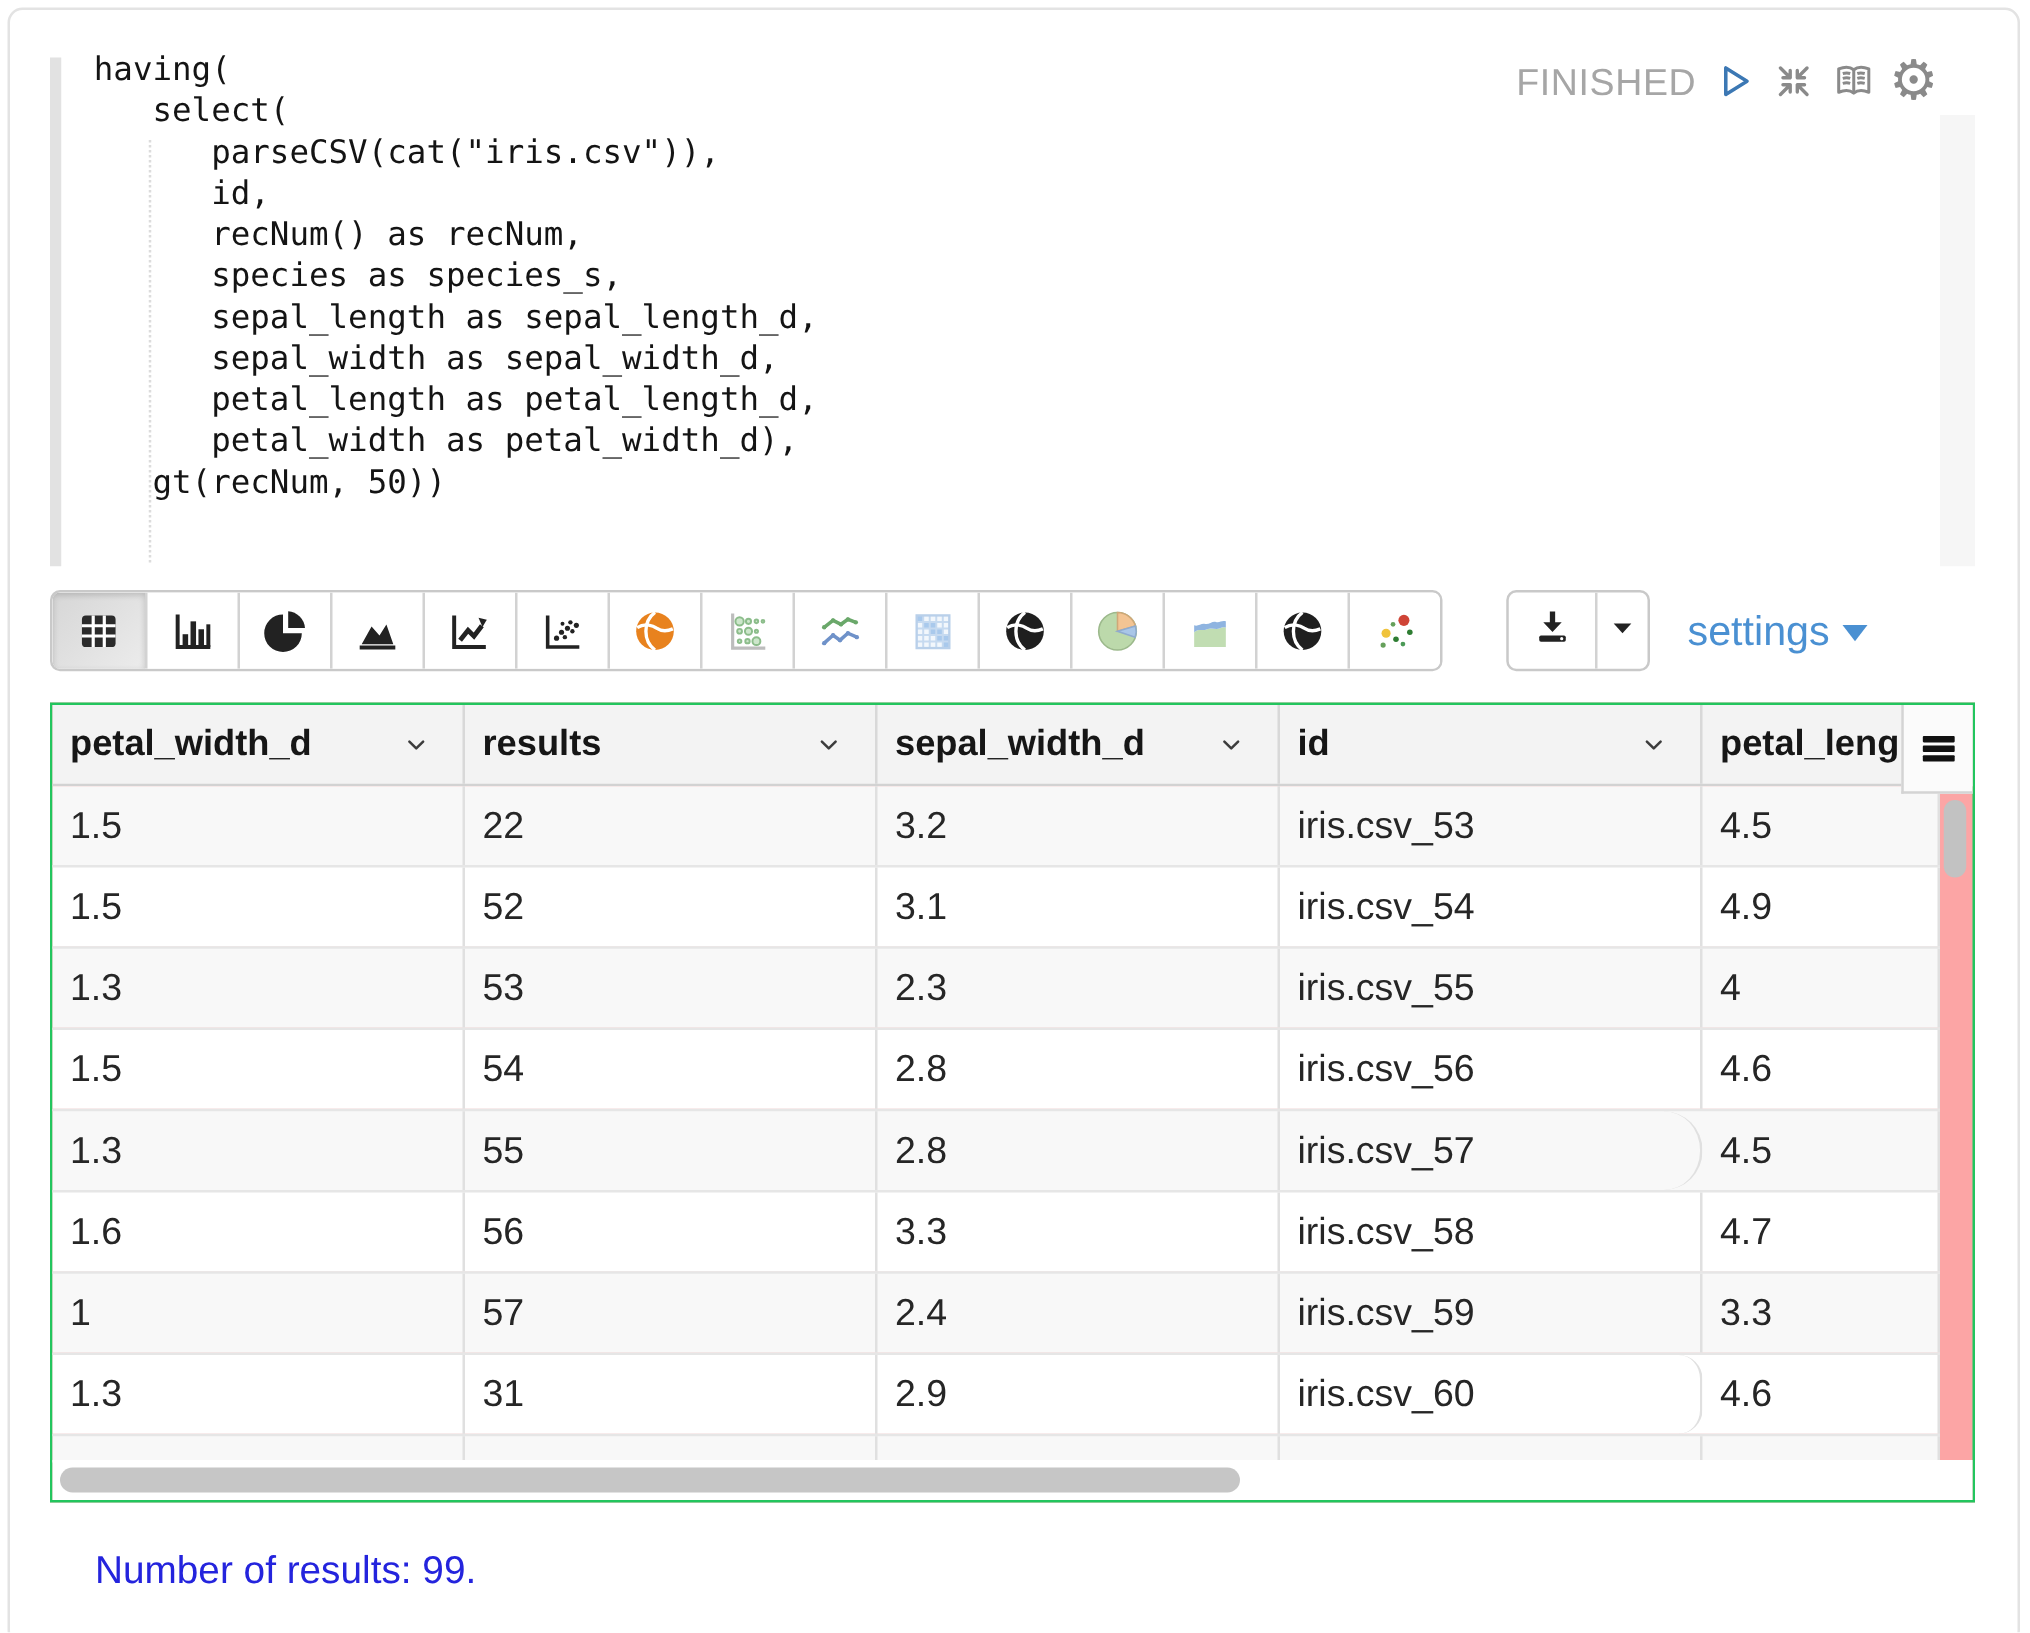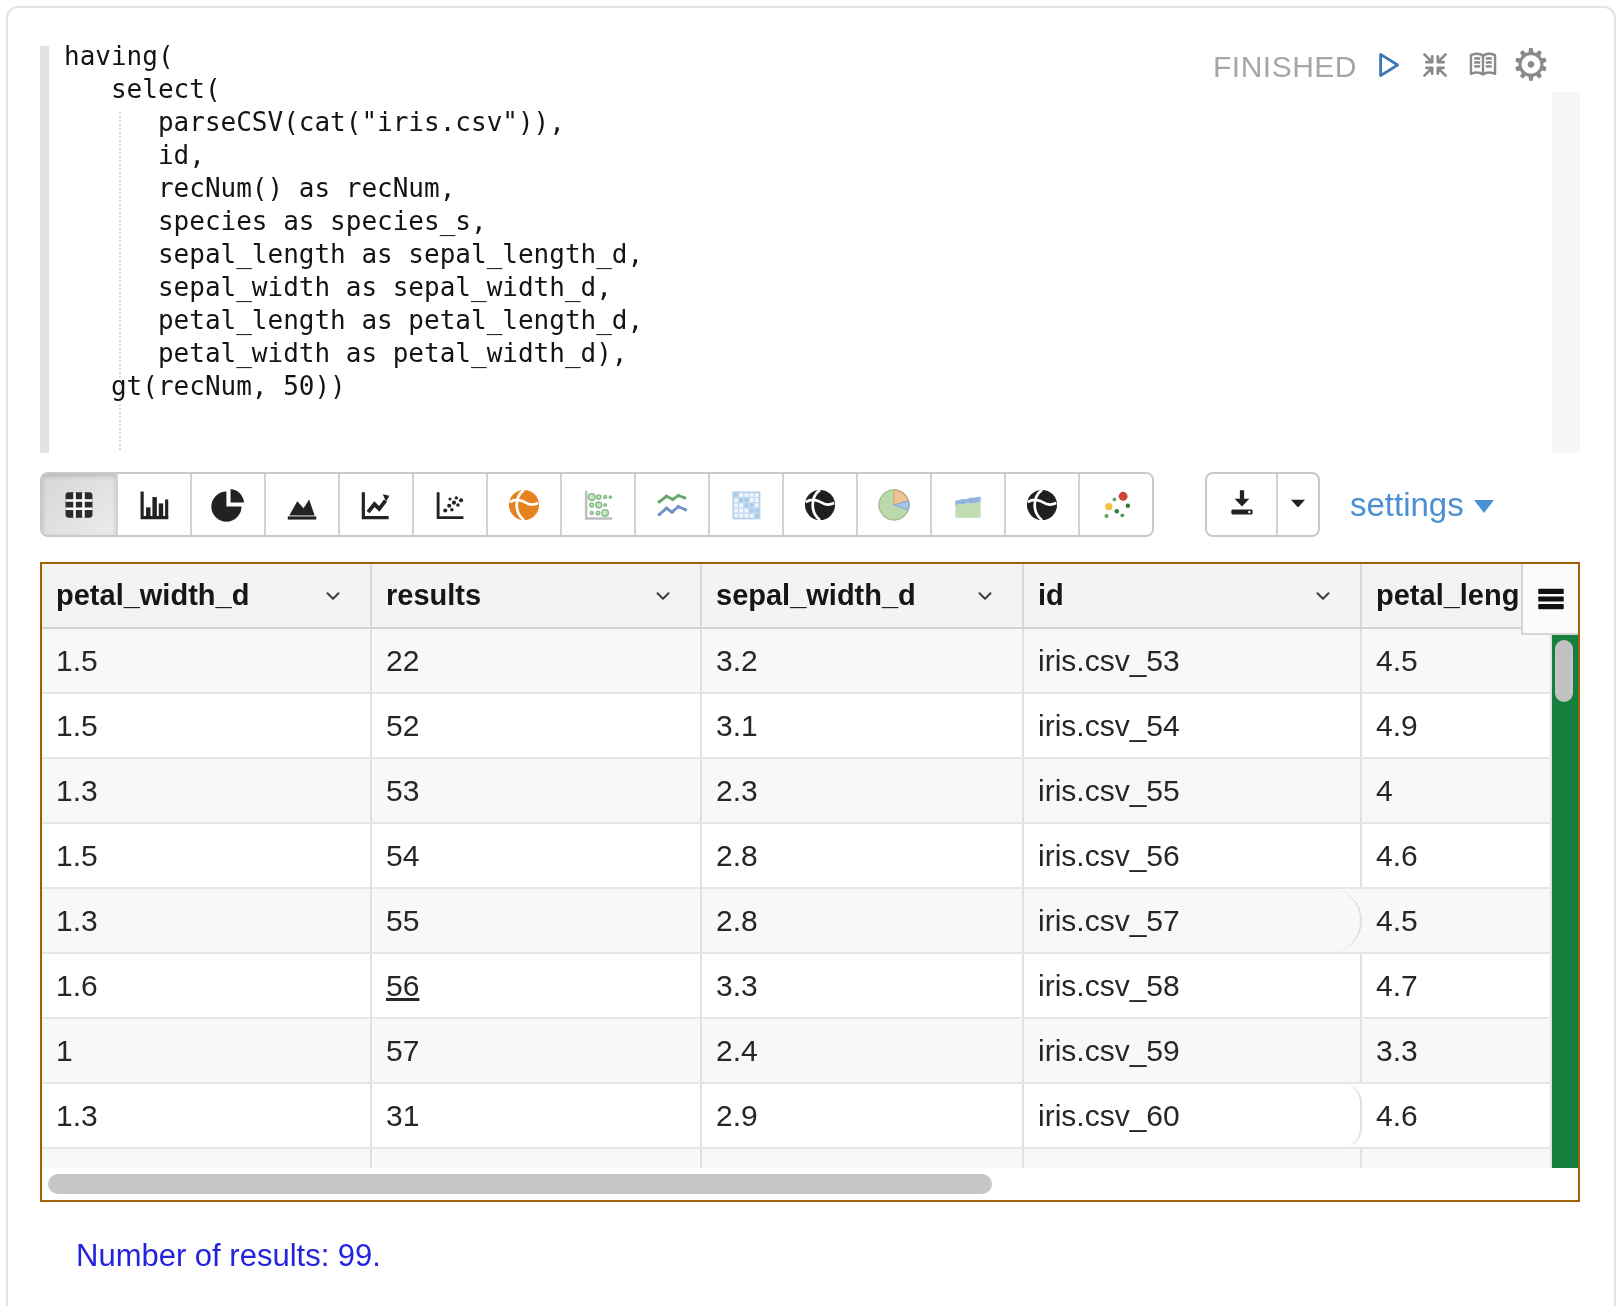--- a/index.html
+++ b/index.html
@@ -9,21 +9,21 @@
     font-family:"Liberation Sans", sans-serif; background:#fff;
   }
   .panel {
     position:absolute; left:6px; top:6px; width:1610px; height:1310px;
     border:2px solid #e3e3e3; border-radius:12px; background:#fff;
   }
   
   .gutter-bar { position:absolute; left:40px; top:46px; width:9px; height:407px; background:#e2e2e2; }
   .indent-guide { position:absolute; left:119px; top:112px; height:338px; border-left:2px dotted #dcdcdc; }
   .code-pre {
-    position:absolute; left:64px; top:40px; width:1380px;
+    position:absolute; left:75px; top:40px; width:1380px;
     font-family:"DejaVu Sans Mono", monospace; font-size:26px; line-height:33px;
     color:#141414; white-space:pre;
   }
   .editor-scroll-track { position:absolute; left:1552px; top:92px; width:28px; height:361px; background:#f6f6f6; }
   .status-label {
     position:absolute; left:1213px; top:50px; font-size:30px; color:#a6a6a6; letter-spacing:.5px;
   }
   .pctrl { position:absolute; left:1368px; top:46px; display:flex; align-items:center; gap:10px; }
   .p-ic { display:flex; align-items:center; justify-content:center; width:38px; height:38px; cursor:pointer; }
   .p-ic svg { width:34px; height:34px; display:block; }
@@ -51,21 +51,21 @@
   .dl-caret { width:42px; display:flex; align-items:center; justify-content:center; border-left:2px solid #d2d2d2; cursor:pointer; }
   .dl-main svg { width:34px; height:34px; } .dl-caret svg { width:26px; height:26px; }
   .settings-link {
     position:absolute; left:1350px; top:472px; height:65px; display:flex; align-items:center; gap:10px;
     color:#4a90d2; font-size:33px; cursor:pointer;
   }
   .settings-caret { width:0; height:0; border-left:10px solid transparent; border-right:10px solid transparent; border-top:13px solid #4a90d2; margin-top:4px; }
   
   .grid {
     position:absolute; left:40px; top:562px; width:1540px; height:640px;
-    border:2px solid #a16207; background:#15803d;
+    border:2px solid #22c55e; background:#fca5a5;
   }
   .grid-header { height:65px; background:#f3f3f3; border-bottom:2px solid #d2d2d2; display:flex; }
   .gh-cell {
     position:relative; display:flex; align-items:center; padding-left:14px;
     border-right:2px solid #d8d8d8; overflow:hidden; cursor:pointer;
   }
   .gh-cell.last { border-right:none; flex:1;text-align:center; }
   .gh-label { font-weight:bold; font-size:29px; color:#161616; white-space:nowrap; }
   .gh-chev { position:absolute; right:26px; top:50%; margin-top:-11px; width:22px; height:22px; cursor:pointer; }
   .gh-chev svg { width:22px; height:22px; display:block; }
@@ -409,21 +409,21 @@
         </div>
         <div class="g-row odd">
           <div class="g-cell" style="width: 330px;">1.3</div>
           <div class="g-cell" style="width: 330px;">55</div>
           <div class="g-cell" style="width: 322px;">2.8</div>
           <div class="g-cell" style="width: 338px; border-radius: 31px;">iris.csv_57</div>
           <div class="g-cell" style="width: 190px;">4.5</div>
         </div>
         <div class="g-row">
           <div class="g-cell" style="width: 330px;">1.6</div>
-          <div class="g-cell" style="width: 330px; text-decoration: underline;">56</div>
+          <div class="g-cell" style="width: 330px;">56</div>
           <div class="g-cell" style="width: 322px;">3.3</div>
           <div class="g-cell" style="width: 338px;">iris.csv_58</div>
           <div class="g-cell" style="width: 190px;">4.7</div>
         </div>
         <div class="g-row odd">
           <div class="g-cell" style="width: 330px;">1</div>
           <div class="g-cell" style="width: 330px;">57</div>
           <div class="g-cell" style="width: 322px;">2.4</div>
           <div class="g-cell" style="width: 338px;">iris.csv_59</div>
           <div class="g-cell" style="width: 190px;">3.3</div>

